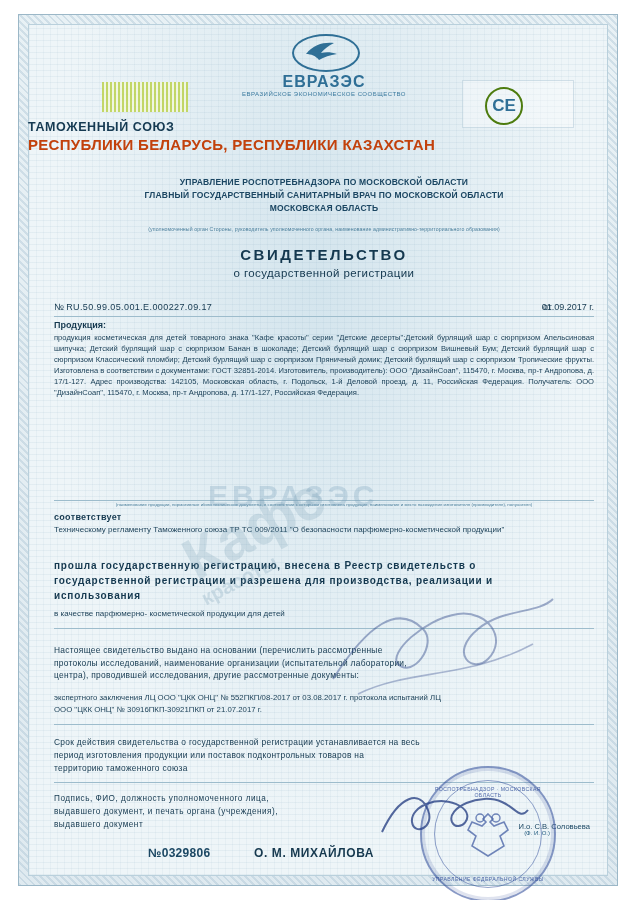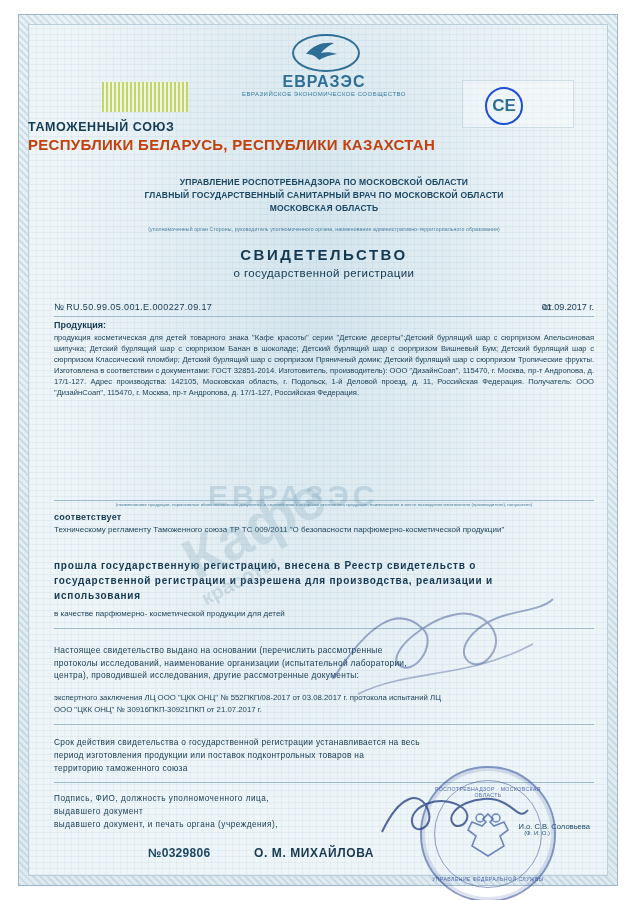--- a/index.html
+++ b/index.html
@@ -125,21 +125,21 @@
     height: 46px;
     background: rgba(255,255,255,0.35);
     border: 1px solid rgba(140,175,195,.35);
   }
   .ce-circle {
     position: absolute;
     left: 22px;
     top: 6px;
     width: 34px;
     height: 34px;
-    border: 2px solid #1d4ed8;
+    border: 2px solid #4d7c0f;
     border-radius: 50%;
     color: #2f6f96;
     font-size: 17px;
     font-weight: bold;
     line-height: 33px;
     text-align: center;
   }
 
   .title-block {
     position: absolute;
@@ -548,22 +548,22 @@
 
     <div class="validity">
       <div>Срок действия свидетельства о государственной регистрации устанавливается на весь</div>
       <div>период изготовления продукции или поставок подконтрольных товаров на</div>
       <div>территорию таможенного союза</div>
     </div>
     <div class="rule" style="top:758px;"></div>
 
     <div class="signblock">
       <div>Подпись,  ФИО,  должность  уполномоченного  лица,</div>
+      <div>выдавшего документ,  и  печать  органа  (учреждения),</div>
       <div>выдавшего документ</div>
-      <div>выдавшего документ,  и  печать  органа  (учреждения),</div>
     </div>
 
     <div class="officer-name">И.о. С.В. Соловьева</div>
     <div class="fio-note">(Ф. И. О.)</div>
 
     <div class="numline">№0329806</div>
     <div class="officer">О. М. МИХАЙЛОВА</div>
 
     <div class="wm-eurasec">ЕВРАЗЭС</div>
     <div class="wm-diag">Кафе</div>

